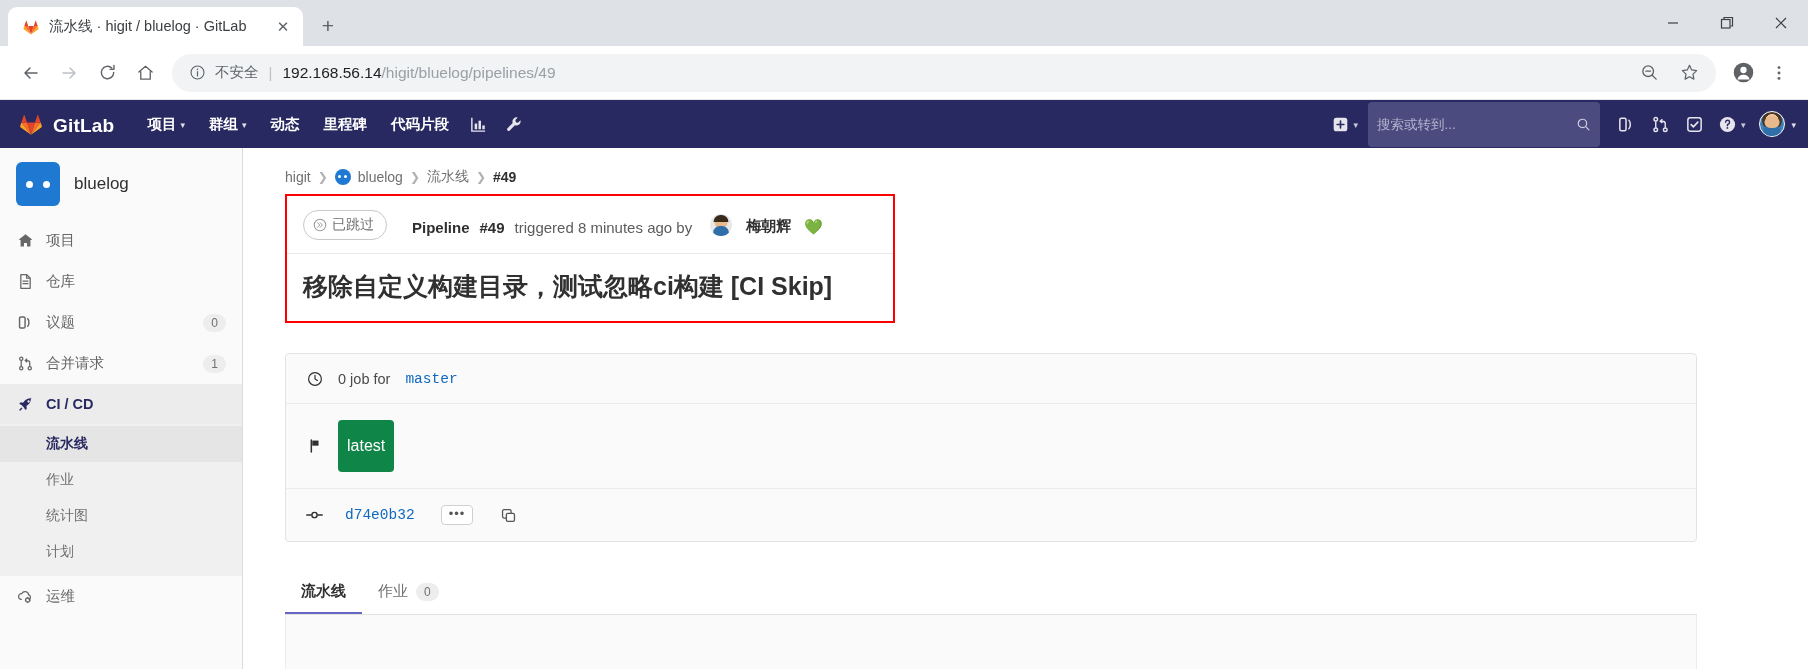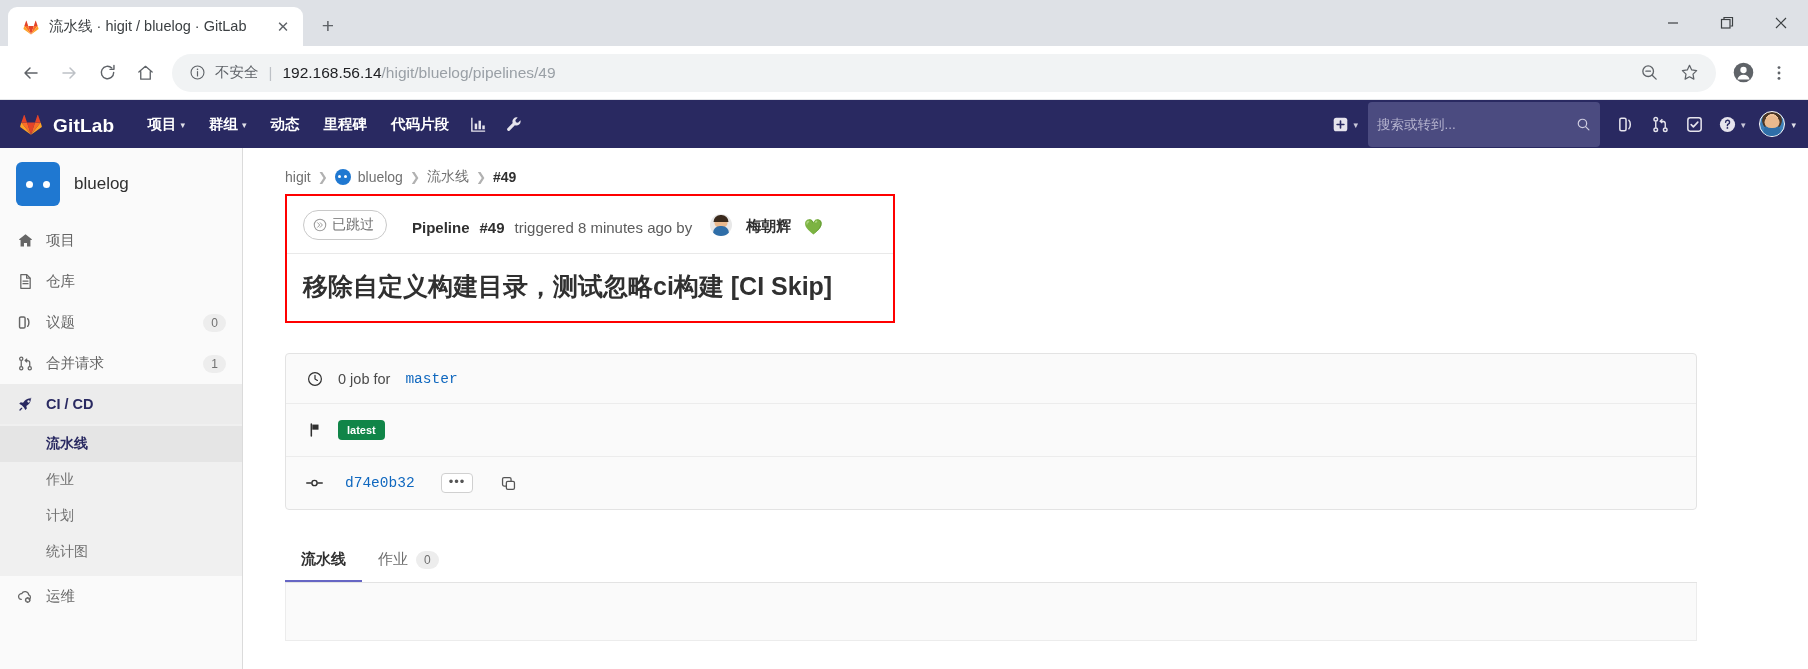--- a/index.html
+++ b/index.html
@@ -247,22 +247,22 @@
     display: flex; align-items: center; gap: 15px;
     padding: 16px 20px; border-bottom: 1px solid #ececec;
     font-size: 14.5px; color: #4a4a4a;
   }
   .info-row:last-child { border-bottom: 0; gap: 22px; }
   .info-ico { width: 17px; height: 17px; flex: 0 0 17px; display: flex;
     align-items: center; justify-content: center; color: #303030; }
   .mono { font-family: "Liberation Mono", "DejaVu Sans Mono", monospace; }
   .ref-link { color: #1068bf; }
   .tag-chip {
-    background: #108548; color: #fff; font-size: 11px; font-weight: 700;
-    border-radius: 4px; padding: 4px 9px;
+    background: #108548; color: #fff; font-size: 16px; font-weight: 400;
+    border-radius: 4px; padding: 17px 9px;
   }
   .sha-link { color: #1068bf; font-family: "Liberation Mono", monospace; font-size: 14.5px; }
   .ellipsis-btn {
     border: 1px solid #d0d0d0; border-radius: 4px; background: #fff;
     padding: 1px 7px 4px 7px; color: #555; font-size: 13px; line-height: 1;
     letter-spacing: 1px; margin-left: 4px;
   }
   .copy-btn { color: #555; margin-left: 5px; display: inline-flex; align-items: center; }
 
   .tabs-row {
@@ -549,22 +549,22 @@
             <path d="M17.3 2.7c-3.4-.4-6.3.8-8.3 3L7.1 8 4.4 7.4 2.6 9.2l3 1.6 2.6 2.6 1.6 3 1.8-1.8-.6-2.7 2.3-1.9c2.2-2 3.4-4.9 3-8.3zM12.6 7.4a1.4 1.4 0 1 1 2-2 1.4 1.4 0 0 1-2 2z" fill="currentColor"></path>
             <path d="M3.5 16.5l2-2" stroke="currentColor" stroke-width="1.5" stroke-linecap="round"></path>
           </svg>
       </span>
       <span class="sb-label">CI / CD</span>
     </div>
 
     <div class="sb-sub">
       <div class="sb-subitem active">流水线</div>
       <div class="sb-subitem">作业</div>
+      <div class="sb-subitem">统计图</div>
       <div class="sb-subitem">计划</div>
-      <div class="sb-subitem">统计图</div>
     </div>
 
     <div class="sb-item">
       <span class="sb-ico">
         <svg width="17" height="17" viewBox="0 0 20 20">
             <path d="M5 13.5a3.4 3.4 0 0 1 .5-6.8 4.4 4.4 0 0 1 8.3 1.3 3 3 0 0 1 .4 5.5" fill="none" stroke="currentColor" stroke-width="1.5" stroke-linecap="round"></path>
             <circle cx="12.6" cy="14.2" r="2.5" fill="none" stroke="currentColor" stroke-width="1.4"></circle>
             <path d="M12.6 11.3v.9M12.6 16.2v.9M9.7 14.2h.9M14.6 14.2h.9" stroke="currentColor" stroke-width="1.2" stroke-linecap="round"></path>
           </svg>
       </span>

